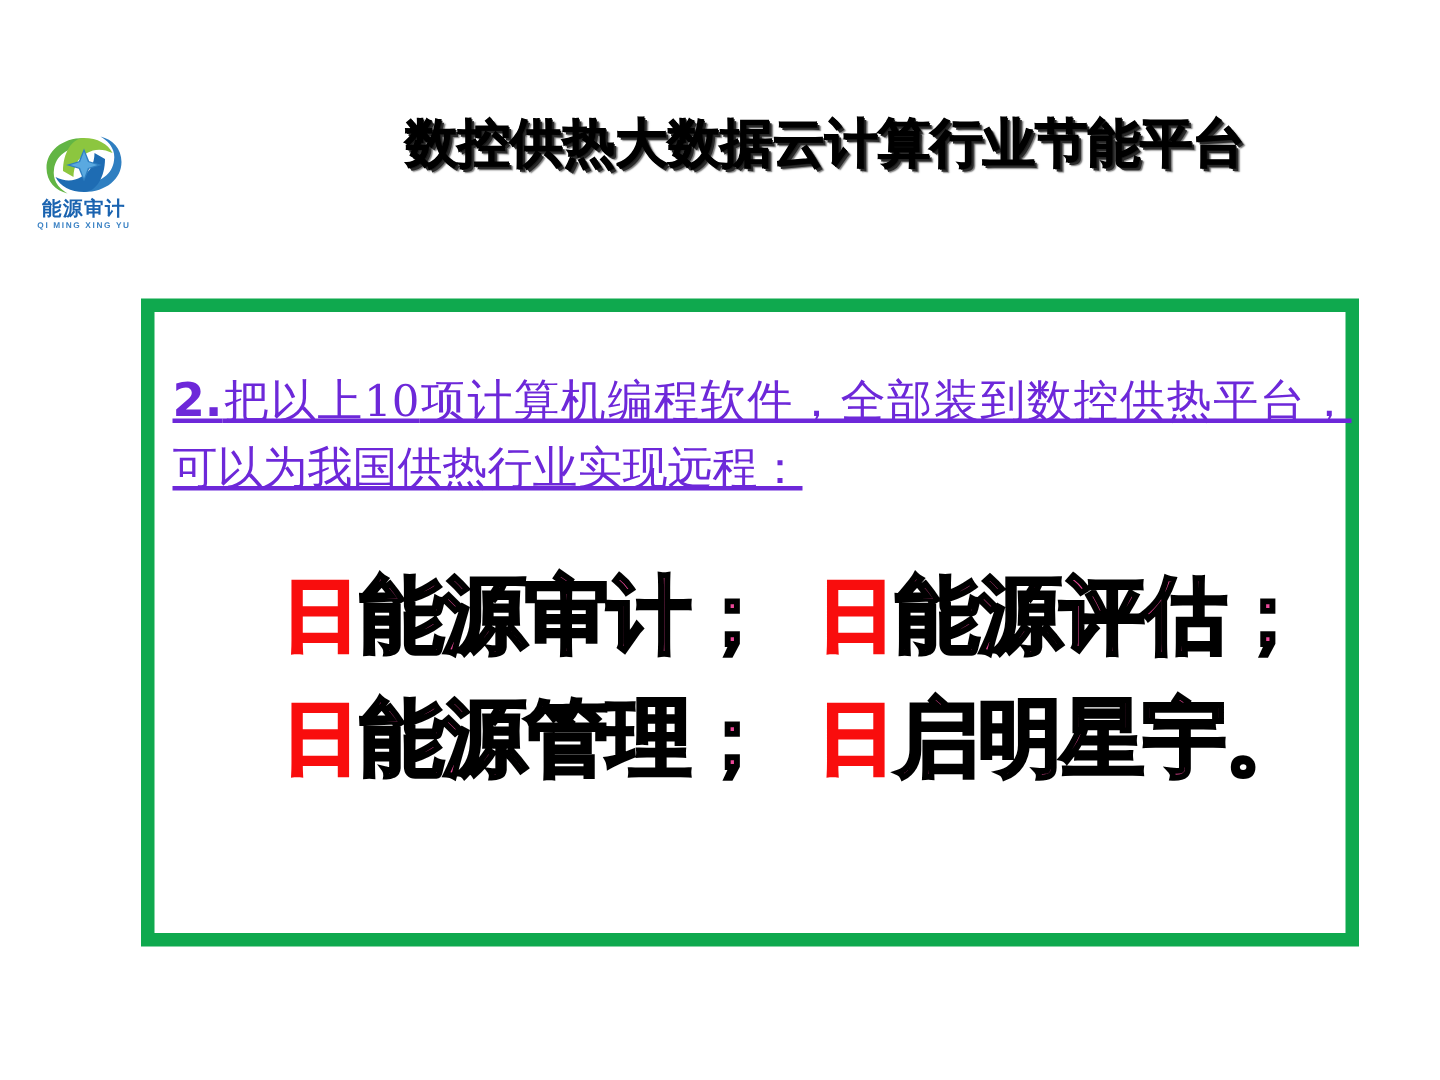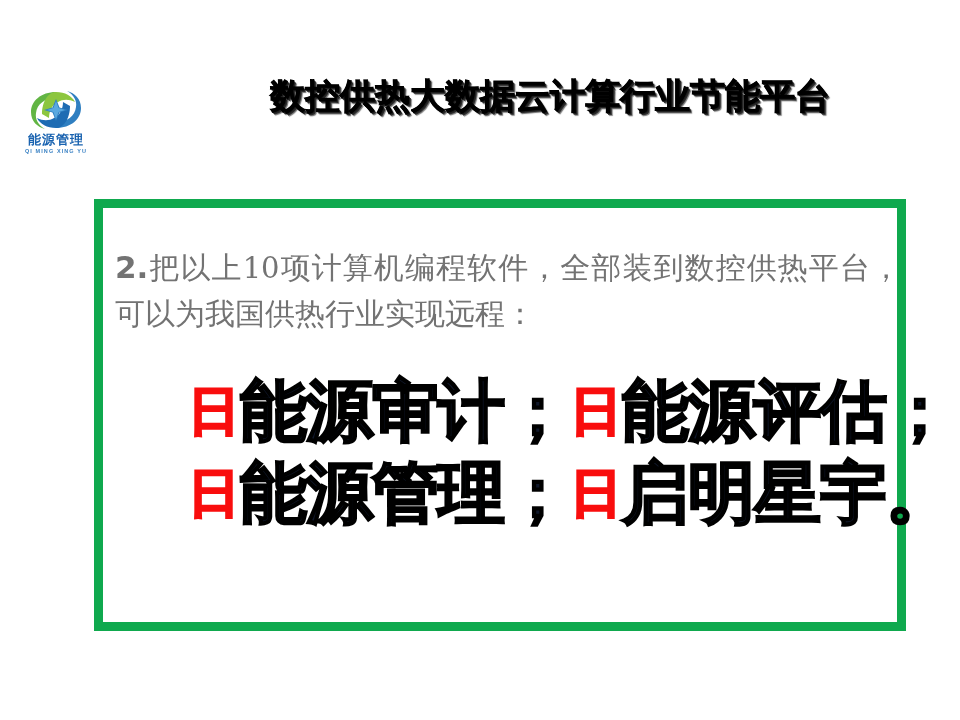--- a/index.html
+++ b/index.html
@@ -96,23 +96,24 @@
   }
 
   .para {
     position: absolute;
     left: 12px;
     top: 7px;
     width: 786px;
     font-family: "DejaVu Serif", "Liberation Serif", serif;
     font-size: 30px;
     line-height: 45px;
-    color: #737373;
+    color: #6d28d9;
     text-align: justify;
     text-justify: inter-ideograph;
+    text-decoration: underline;
   }
   .para .num {
     font-family: "DejaVu Sans", sans-serif;
     font-weight: bold;
     font-size: 31px;
   }
   .para .latin {
     font-family: "DejaVu Serif", serif;
     font-size: 29px;
   }
@@ -128,58 +129,59 @@
     display: block;
     white-space: nowrap;
     line-height: 82px;
     height: 82px;
   }
   .bullet-item {
     display: inline-block;
     vertical-align: top;
   }
   .bullet-item + .bullet-item {
+    margin-left: 30px;
   }
   .bullet-mark {
     display: inline-block;
     font-family: "DejaVu Sans", sans-serif;
     font-size: 52px;
     font-weight: bold;
     color: #f90d0d;
     -webkit-text-stroke: 2.2px #f90d0d;
     vertical-align: top;
     line-height: 82px;
   }
   .bullet-text {
     display: inline-block;
     font-family: "DejaVu Sans", sans-serif;
-    font-size: 67px;
-    font-weight: bold;
-    color: #0f172a;
+    font-size: 56px;
+    font-weight: bold;
+    color: #ec4899;
     -webkit-text-stroke: 2.2px #000000;
     vertical-align: top;
     line-height: 82px;
     letter-spacing: -1px;
   }
 </style>
 </head>
 <body>
 
 <div id="slide">
 
   <div class="logo-block">
     <svg class="logo-mark" viewBox="0 0 62 44" aria-hidden="true">
       <path d="M31 4 C16 4 6 13 6 24 C6 33 12 39 20 41 C13 37 10 31 11 25 C12 16 20 10 31 10 Z" fill="#62b544"></path>
       <path d="M31 4 C40 4 47 8 50 14 C44 11 38 11 33 14 C27 17 24 23 24 30 L17 26 C17 14 23 4 31 4 Z" fill="#8cc63f"></path>
       <path d="M31 40 C46 40 56 31 56 20 C56 11 50 5 42 3 C49 7 52 13 51 19 C50 28 42 34 31 34 Z" fill="#2f7fc1"></path>
       <path d="M31 40 C22 40 15 36 12 30 C18 33 24 33 29 30 C35 27 38 21 38 14 L45 18 C45 30 39 40 31 40 Z" fill="#1e6cb3"></path>
       <path d="M31 11 L34.5 19.5 L43 22 L34.5 24.5 L31 33 L27.5 24.5 L19 22 L27.5 19.5 Z" fill="#2f7fc1"></path>
       <path d="M31 13 L33.6 20 L40 22 L33.6 24 L31 31 L28.4 24 L22 22 L28.4 20 Z" fill="#5aa9e0"></path>
     </svg>
-    <span class="logo-cn">能源管理</span>
+    <span class="logo-cn">能源审计</span>
     <span class="logo-en">QI MING XING YU</span>
   </div>
 
   <div class="title-block">
     <span class="title-line">数控供热大数据云计算行业节能平台</span>
   </div>
 
   <div class="content-box">
 
     <p class="para"><span class="num">2.</span><span>把以上</span><span class="latin">10</span><span>项计算机编程软件，全部装到数控供热平台，可以为我国供热行业实现远程：</span></p>

